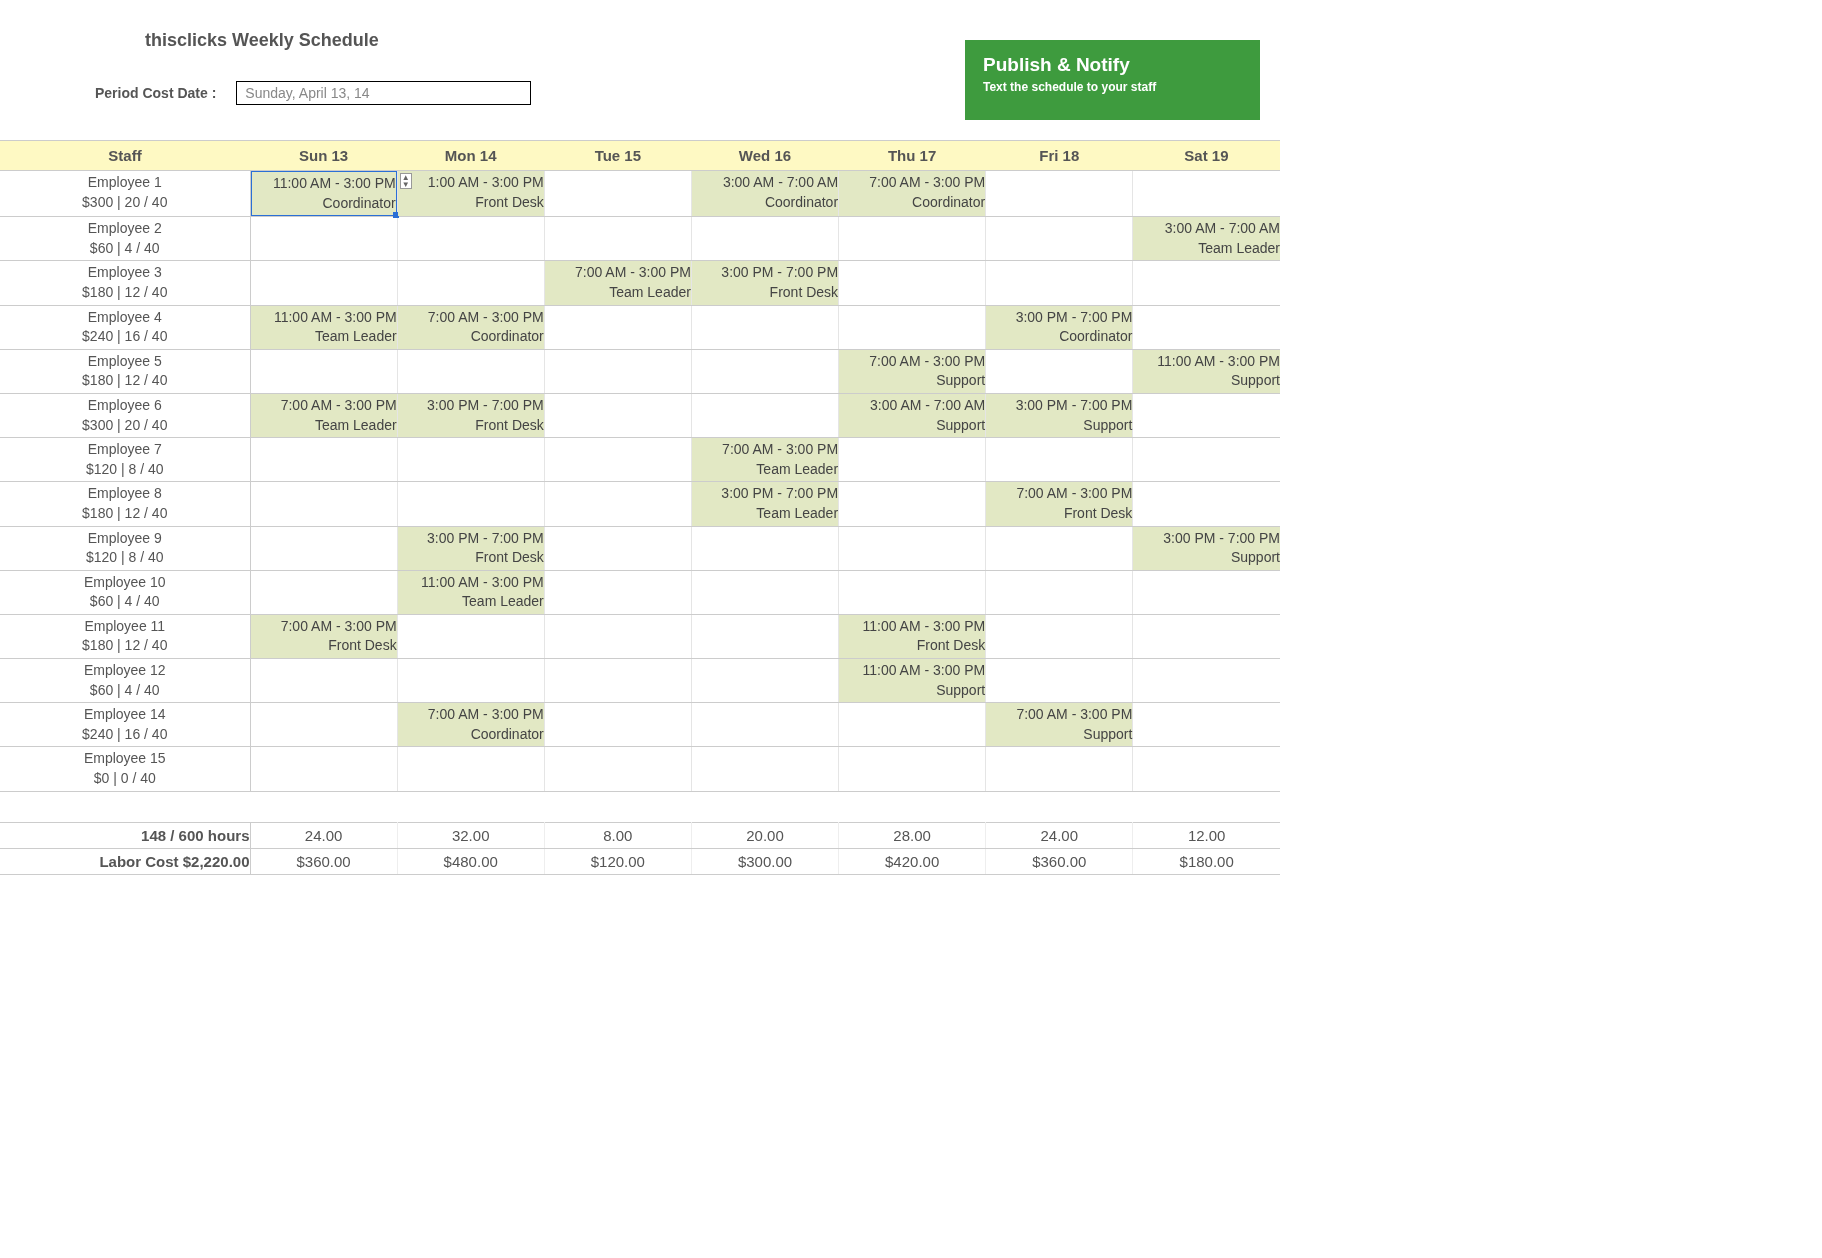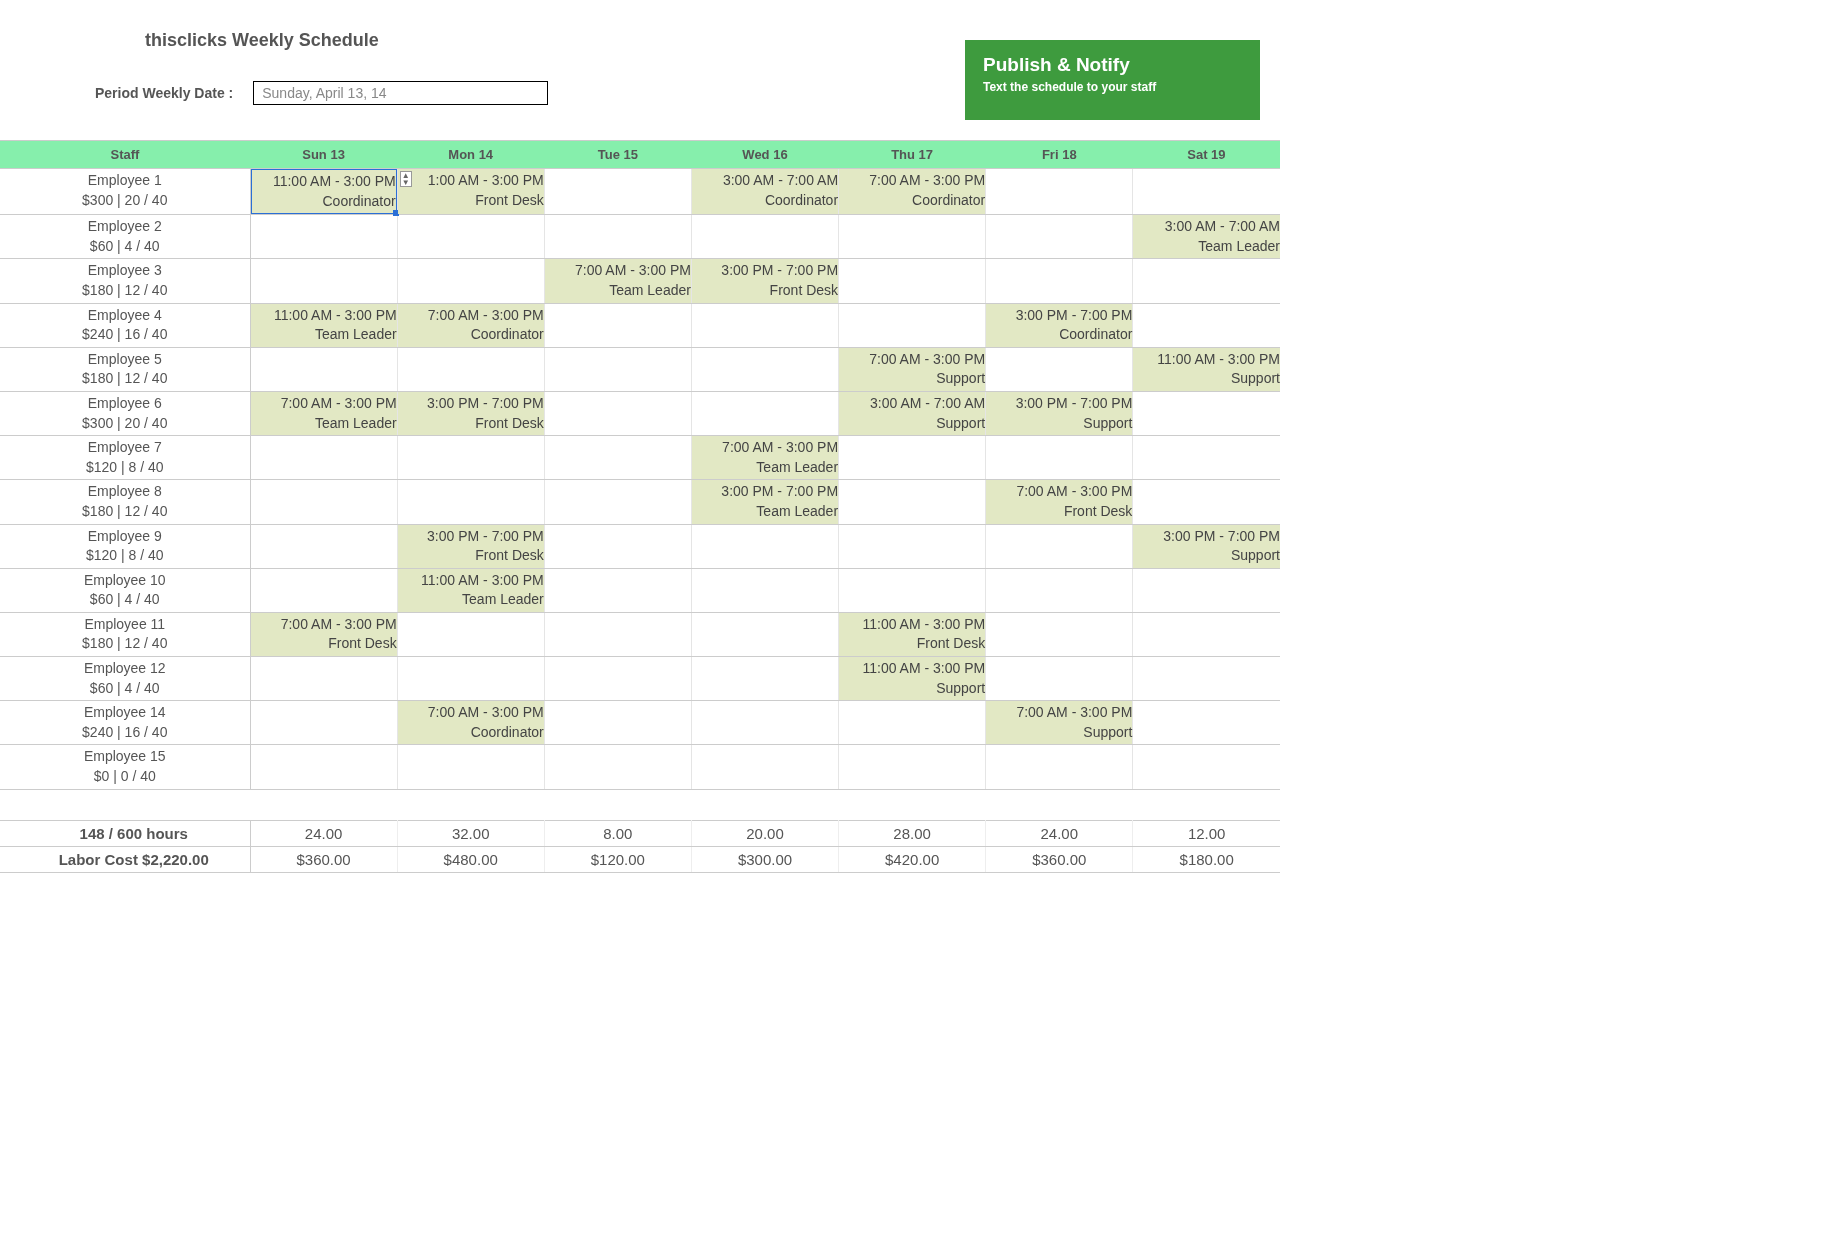--- a/index.html
+++ b/index.html
@@ -59,28 +59,28 @@
   .publish-sub {
     font-size: 12px;
     font-weight: bold;
   }
   table.schedule {
     border-collapse: collapse;
     width: 100%;
     table-layout: fixed;
   }
   table.schedule th {
-    background: #86efac;
+    background: #fef9c3;
     border-top: 1px solid #ccc;
     border-bottom: 1px solid #ccc;
     font-weight: bold;
     color: #555;
     padding: 6px 0;
     text-align: center;
-    font-size: 13px;
+    font-size: 15px;
   }
   table.schedule th:first-child { width: 250px; }
   table.schedule td {
     border-right: 1px solid #e5e5e5;
     border-bottom: 1px solid #ccc;
     vertical-align: top;
     padding: 0;
     height: 40px;
   }
   table.schedule td:last-child { border-right: none; }
@@ -146,34 +146,34 @@
     border-bottom: 1px solid #ccc;
     border-right: 1px solid #eee;
     text-align: center;
     color: #555;
     padding: 4px 0;
     font-size: 15px;
   }
   .summary td:last-child { border-right: none; }
   .summary td:first-child {
     width: 250px;
-    text-align: center;
+    text-align: right;
     padding-left: 18px;
     font-weight: bold;
     border-right: 1px solid #ccc;
   }
 </style>
 </head>
 <body>
 
 <div class="container">
   <div class="title">thisclicks Weekly Schedule</div>
 
   <div class="period-row">
-    <div class="period-label">Period Weekly Date :</div>
+    <div class="period-label">Period Cost Date :</div>
     <input type="text" class="period-input" value="Sunday, April 13, 14" style="">
   </div>
 
   <div class="publish-box">
     <div class="publish-title">Publish &amp; Notify</div>
     <div class="publish-sub">Text the schedule to your staff</div>
   </div>
 
   <table class="schedule">
     <thead>

